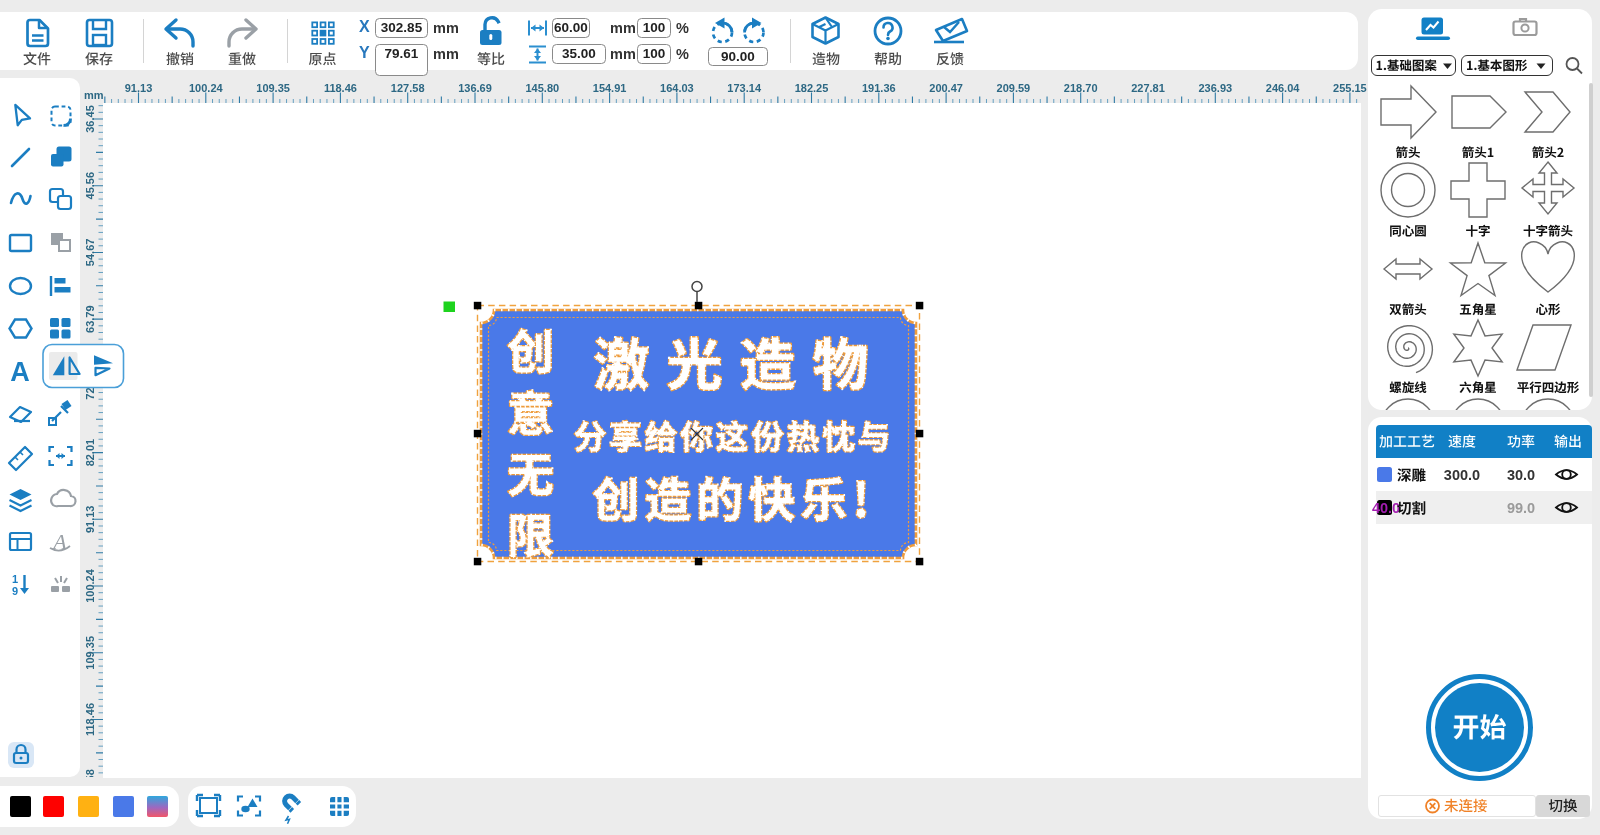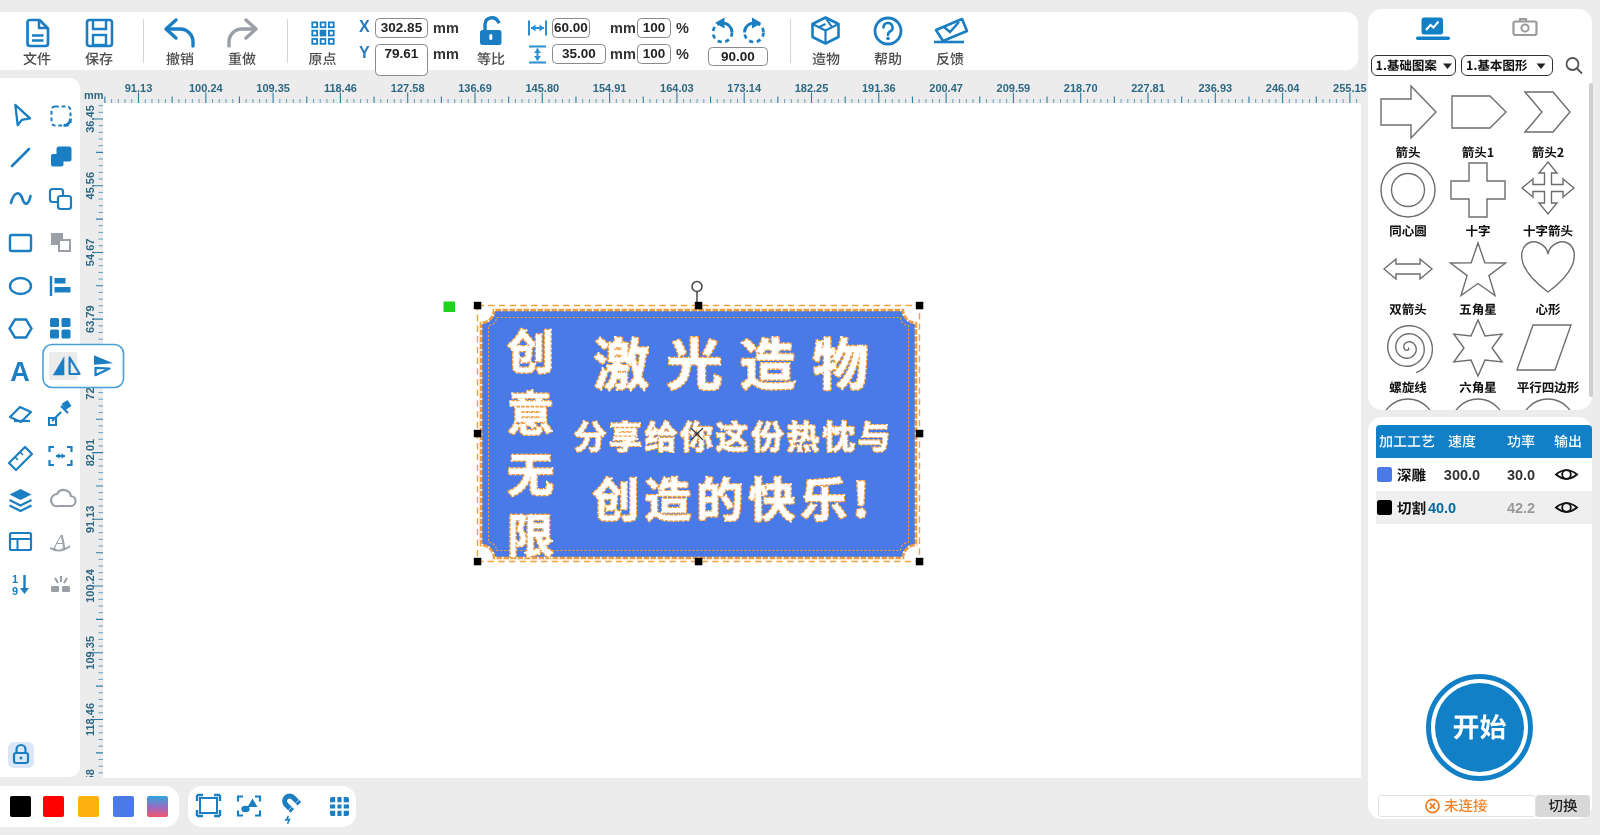--- a/index.html
+++ b/index.html
@@ -44,22 +44,22 @@
 <div class="abs" style="left:1371px;top:55px;width:85px;height:21px;border:1.6px solid #333;border-radius:6px;background:#fff"></div>
 <div class="abs" style="left:1461px;top:55px;width:92px;height:21px;border:1.6px solid #333;border-radius:6px;background:#fff"></div>
 <div class="abs" style="left:1588.5px;top:83px;width:4.5px;height:314px;background:#cfcfcf;border-radius:2px"></div>
 
 <div class="abs" style="left:1376px;top:425px;width:216px;height:33px;background:#1180c6;border-radius:4px 4px 0 0"></div>
 <div class="abs" style="left:1376px;top:491px;width:216px;height:33px;background:#efefef"></div>
 <div class="abs" style="left:1377px;top:467px;width:15px;height:15px;background:#4a79e8;border-radius:2.5px"></div>
 <div class="abs" style="left:1377px;top:500px;width:15px;height:15px;background:#000;border-radius:2.5px"></div>
 <div class="abs lbl" style="left:1462px;top:467px;transform:translateX(-50%);font-size:14.5px">300.0</div>
 <div class="abs lbl" style="left:1521px;top:467px;transform:translateX(-50%);font-size:14.5px">30.0</div>
-<div class="abs lbl" style="left:1442px;top:500px;transform:translateX(-50%);font-size:14.5px;color:#0369a1">40.0</div>
-<div class="abs lbl" style="left:1521px;top:500px;transform:translateX(-50%);font-size:14.5px;color:#9a9a9a">42.2</div>
+<div class="abs lbl" style="left:1386px;top:500px;transform:translateX(-50%);font-size:14.5px;color:#a21caf">40.0</div>
+<div class="abs lbl" style="left:1521px;top:500px;transform:translateX(-50%);font-size:14.5px;color:#9a9a9a">99.0</div>
 
 <div class="abs" style="left:1426px;top:674px;width:107px;height:107px;border:5px solid #1180c6;border-radius:50%"></div>
 <div class="abs" style="left:1435px;top:683px;width:89px;height:89px;background:#1180c6;border-radius:50%"></div>
 
 <div class="abs" style="left:1378px;top:794.5px;width:158px;height:22.5px;background:#fff;border:1px solid #e2e2e2;border-radius:3px"></div>
 <div class="abs" style="left:1536px;top:794.5px;width:54px;height:22.5px;background:#d8d8d8;border-radius:3px"></div>
 
 <div class="abs" style="left:10px;top:796px;width:21px;height:21px;background:#000;border-radius:2px"></div>
 <div class="abs" style="left:43px;top:796px;width:21px;height:21px;background:#fe0100;border-radius:2px"></div>
 <div class="abs" style="left:77.5px;top:796px;width:21px;height:21px;background:#ffb112;border-radius:2px"></div>

